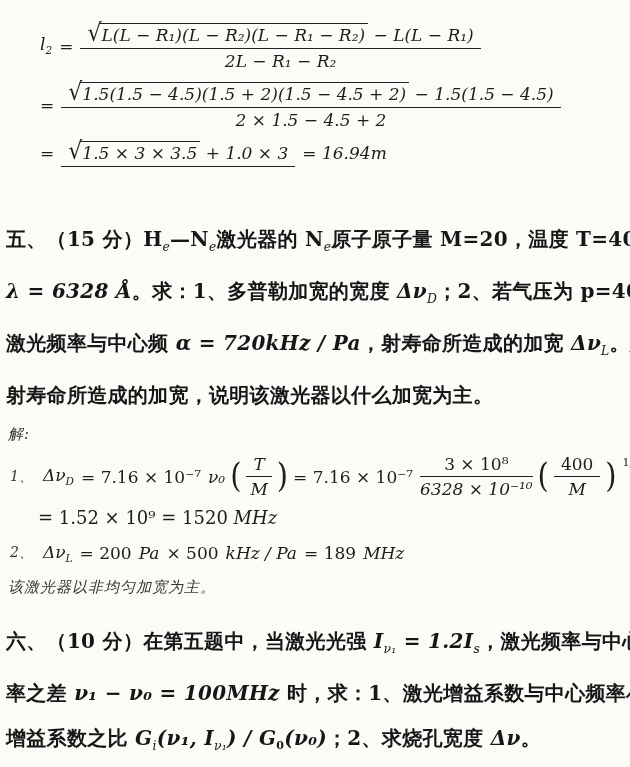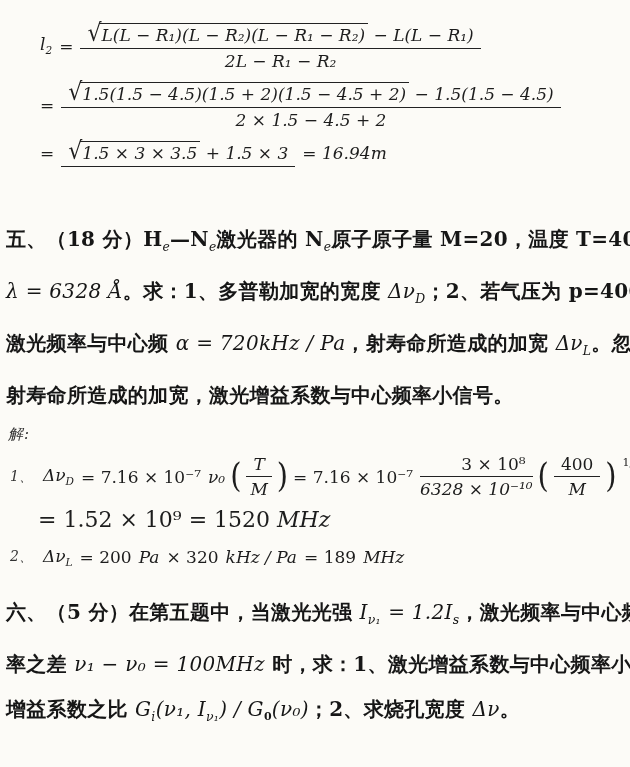--- a/index.html
+++ b/index.html
@@ -9,49 +9,49 @@
     color: #1d1d1d;
     font-family: "DejaVu Serif", "Liberation Serif", serif;
     overflow: hidden;
   }
   .page { box-sizing: border-box; width: 630px; height: 576px; padding: 8px 6px 0 6px; }
 
   
   .mline { display: flex; align-items: center; column-gap: 7px; font-size: 17px; white-space: nowrap; }
   .it { font-style: italic; }
   .frac { display: inline-block; text-align: center; vertical-align: middle; }
-  .num { display: block; border-bottom: 1.5px solid #222; padding: 0 7px 2px 7px; white-space: nowrap; text-align: right; }
+  .num { display: block; border-bottom: 1.5px solid #222; padding: 0 7px 2px 7px; white-space: nowrap; }
   .den { display: block; padding-top: 2px; white-space: nowrap; font-style: italic; }
   .sqrt { white-space: nowrap; }
   .radical { display: inline-block; font-style: normal; font-size: 1.3em; transform: scaleY(1.1); transform-origin: center 62%; margin-right: -2px; }
   .bar { border-top: 1.5px solid #222; padding: 1px 3px 0 2px; }
   sub { font-size: 0.62em; }
   .bp { display: inline-block; font-style: normal; font-weight: 300; font-size: 170%; line-height: 1; transform: scaleY(1.15); margin: 0 -2px; }
   .pexp { font-size: 11px; font-style: normal; position: relative; top: -14px; margin-left: 1px; }
   .gss { display: inline-flex; flex-direction: column; font-size: 11px; line-height: 1.05; vertical-align: -4px; text-align: left; }
 
   
   .fb1 { margin: 12px 0 0 34px; }
   .fb1 .mline { margin-bottom: 8px; }
 
   .cn { font-size: 20px; font-weight: 600; letter-spacing: 0.3px; color: #161616; }
   .cn .line { line-height: 44px; white-space: nowrap; }
-  .cmm { font-weight: 400; font-style: italic; }
+  .cmm { font-weight: 700; font-style: italic; }
   .csub { font-weight: 400; font-style: italic; }
 
   .p5 { margin-top: 50px; }
   .p6 { margin-top: 22px; }
   .p6 .line { line-height: 45px; }
 
   .hand { font-style: italic; font-size: 15px; color: #333; font-weight: 400; letter-spacing: 1px; }
   .jie1 { margin: 8px 0 0 2px; }
 
   .s1 { margin: 10px 0 0 4px; }
   .ino { font-style: italic; font-size: 14px; color: #333; margin-right: 3px; }
-  .rline { margin: 8px 0 0 32px; font-size: 22px; white-space: nowrap; }
+  .rline { margin: 8px 0 0 32px; font-size: 18px; white-space: nowrap; }
   .s2 { margin: 14px 0 0 4px; }
   .concl { margin: 14px 0 0 2px; }
 </style>
 </head>
 <body>
 
 <div class="page">
 
   <div class="fb1">
     <div class="mline">
@@ -65,38 +65,38 @@
     <div class="mline">
       <span>=</span>
       <span class="frac">
         <span class="num"><span class="sqrt"><span class="radical">√</span><span class="bar it">1.5(1.5 − 4.5)(1.5 + 2)(1.5 − 4.5 + 2)</span></span> <span class="it">− 1.5(1.5 − 4.5)</span></span>
         <span class="den it">2 × 1.5 − 4.5 + 2</span>
       </span>
     </div>
     <div class="mline">
       <span>=</span>
       <span class="frac">
-        <span class="num"><span class="sqrt"><span class="radical">√</span><span class="bar it">1.5 × 3 × 3.5</span></span> <span class="it">+ 1.5 × 3</span></span>
+        <span class="num"><span class="sqrt"><span class="radical">√</span><span class="bar it">1.5 × 3 × 3.5</span></span> <span class="it">+ 1.0 × 3</span></span>
       </span>
       <span class="it">= 16.94m</span>
     </div>
   </div>
 
   <div class="cn p5">
     <div class="line">
-      <span>五、（18 分）H</span><sub class="csub">e</sub><span>—N</span><sub class="csub">e</sub><span>激光器的 N</span><sub class="csub">e</sub><span>原子原子量 M=20，温度 T=400k，波长</span>
+      <span>五、（15 分）H</span><sub class="csub">e</sub><span>—N</span><sub class="csub">e</sub><span>激光器的 N</span><sub class="csub">e</sub><span>原子原子量 M=20，温度 T=400k，波长</span>
     </div>
     <div class="line">
       <span class="cmm">λ = 6328 Å</span><span>。求：1、多普勒加宽的宽度</span> <span class="cmm">Δν</span><sub class="csub">D</sub><span>；2、若气压为 p=400Pa，</span>
     </div>
     <div class="line">
       <span>激光频率与中心频</span> <span class="cmm">α = 720kHz / Pa</span><span>，射寿命所造成的加宽</span> <span class="cmm">Δν</span><sub class="csub">L</sub><span>。忽略自发辐</span>
     </div>
     <div class="line">
-      <span>射寿命所造成的加宽，激光增益系数与中心频率小信号。</span>
+      <span>射寿命所造成的加宽，说明该激光器以什么加宽为主。</span>
     </div>
   </div>
 
   <div class="hand jie1">解:</div>
 
   <div class="mline s1">
     <span class="ino">1、</span>
     <span class="it"><span>Δν</span><sub class="it">D</sub></span>
     <span>= 7.16 × 10⁻⁷</span>
     <span class="it">ν₀</span>
@@ -122,30 +122,31 @@
 
   <div class="rline">
     <span>= 1.52 × 10⁹ = 1520</span> <span class="it">MHz</span>
   </div>
 
   <div class="mline s2">
     <span class="ino">2、</span>
     <span class="it"><span>Δν</span><sub class="it">L</sub></span>
     <span>= 200</span>
       <span class="it">Pa</span>
-    <span>× 320</span>
+    <span>× 500</span>
       <span class="it">kHz / Pa</span>
     <span>= 189</span>
       <span class="it">MHz</span>
   </div>
 
+  <div class="hand concl">该激光器以非均匀加宽为主。</div>
 
   <div class="cn p6">
     <div class="line">
-      <span>六、（5 分）在第五题中，当激光光强</span> <span class="cmm">I</span><sub class="csub">ν₁</sub> <span class="cmm">= 1.2</span><span class="cmm">I</span><sub class="csub">s</sub><span>，激光频率与中心频</span>
+      <span>六、（10 分）在第五题中，当激光光强</span> <span class="cmm">I</span><sub class="csub">ν₁</sub> <span class="cmm">= 1.2</span><span class="cmm">I</span><sub class="csub">s</sub><span>，激光频率与中心频</span>
     </div>
     <div class="line">
       <span>率之差</span> <span class="cmm">ν₁ − ν₀ = 100MHz</span> <span>时，求：1、激光增益系数与中心频率小信号</span>
     </div>
     <div class="line">
       <span>增益系数之比</span> <span class="cmm">G</span><sub class="csub">i</sub><span class="cmm">(ν₁, I</span><sub class="csub">ν₁</sub><span class="cmm">) / G</span><span class="gss">
           <span>0</span>
         </span><span class="cmm">(ν₀)</span><span>；2、求烧孔宽度</span> <span class="cmm">Δν</span><span>。</span>
     </div>
   </div>

